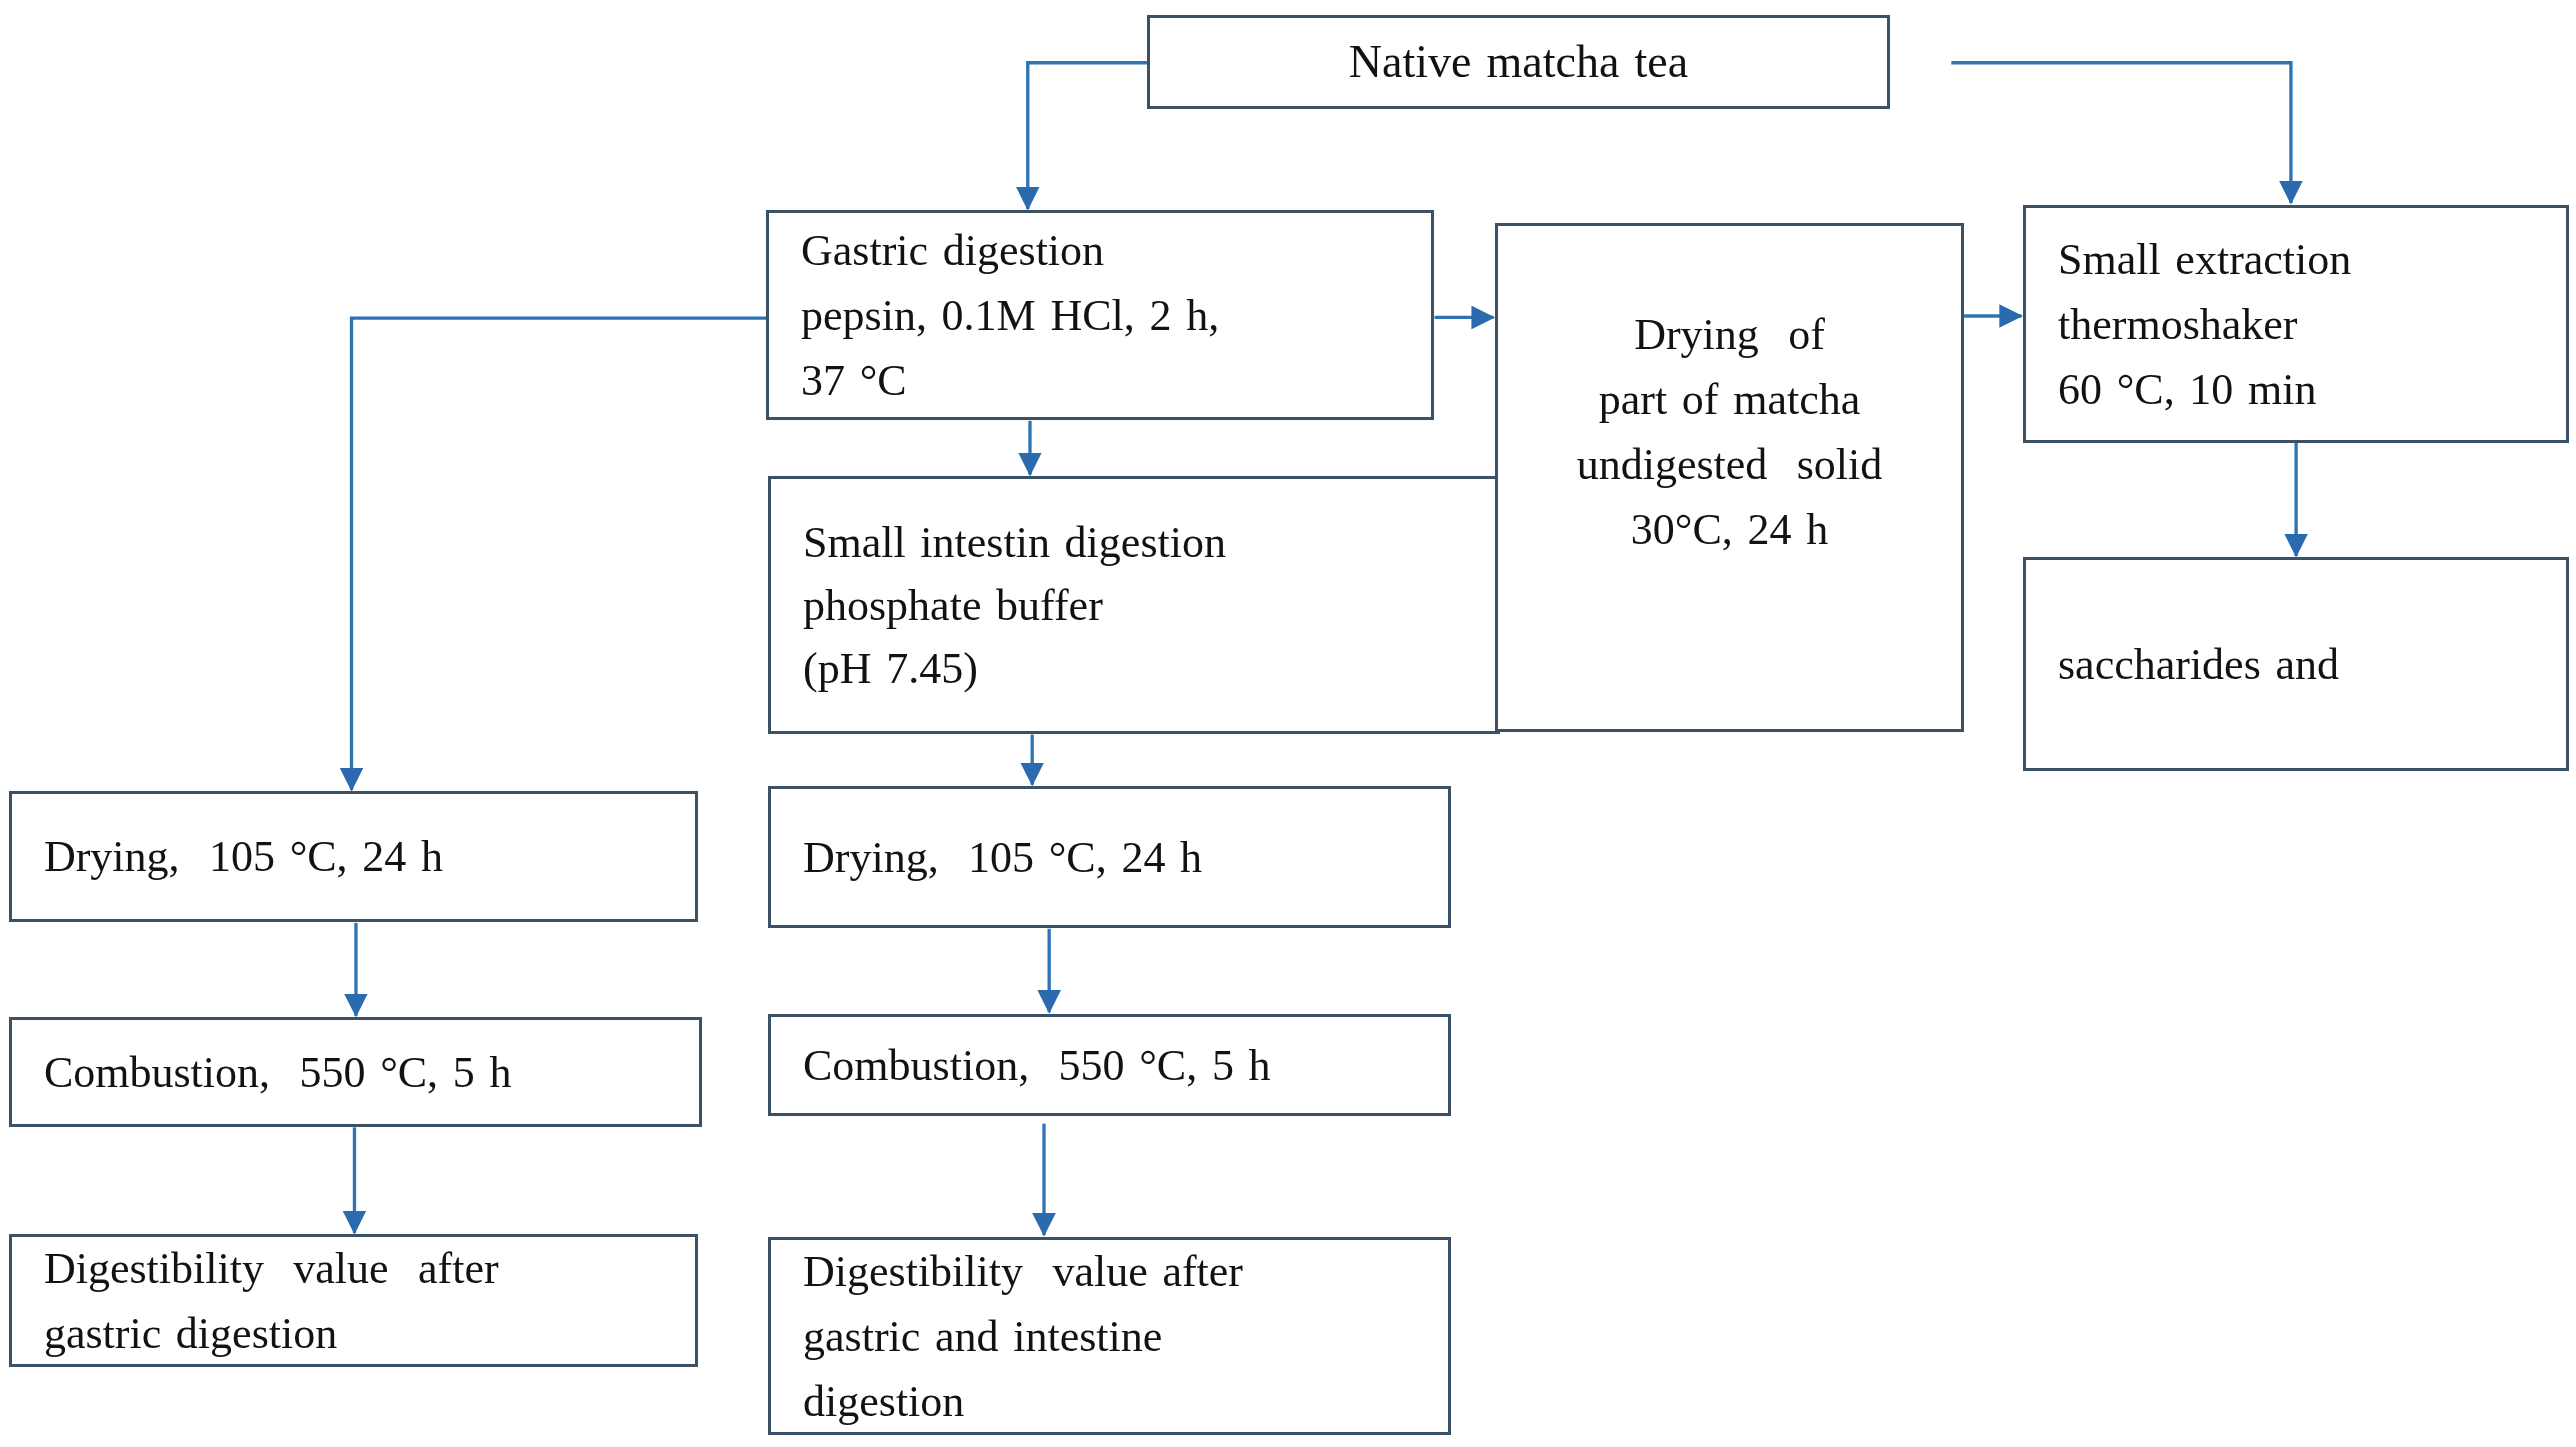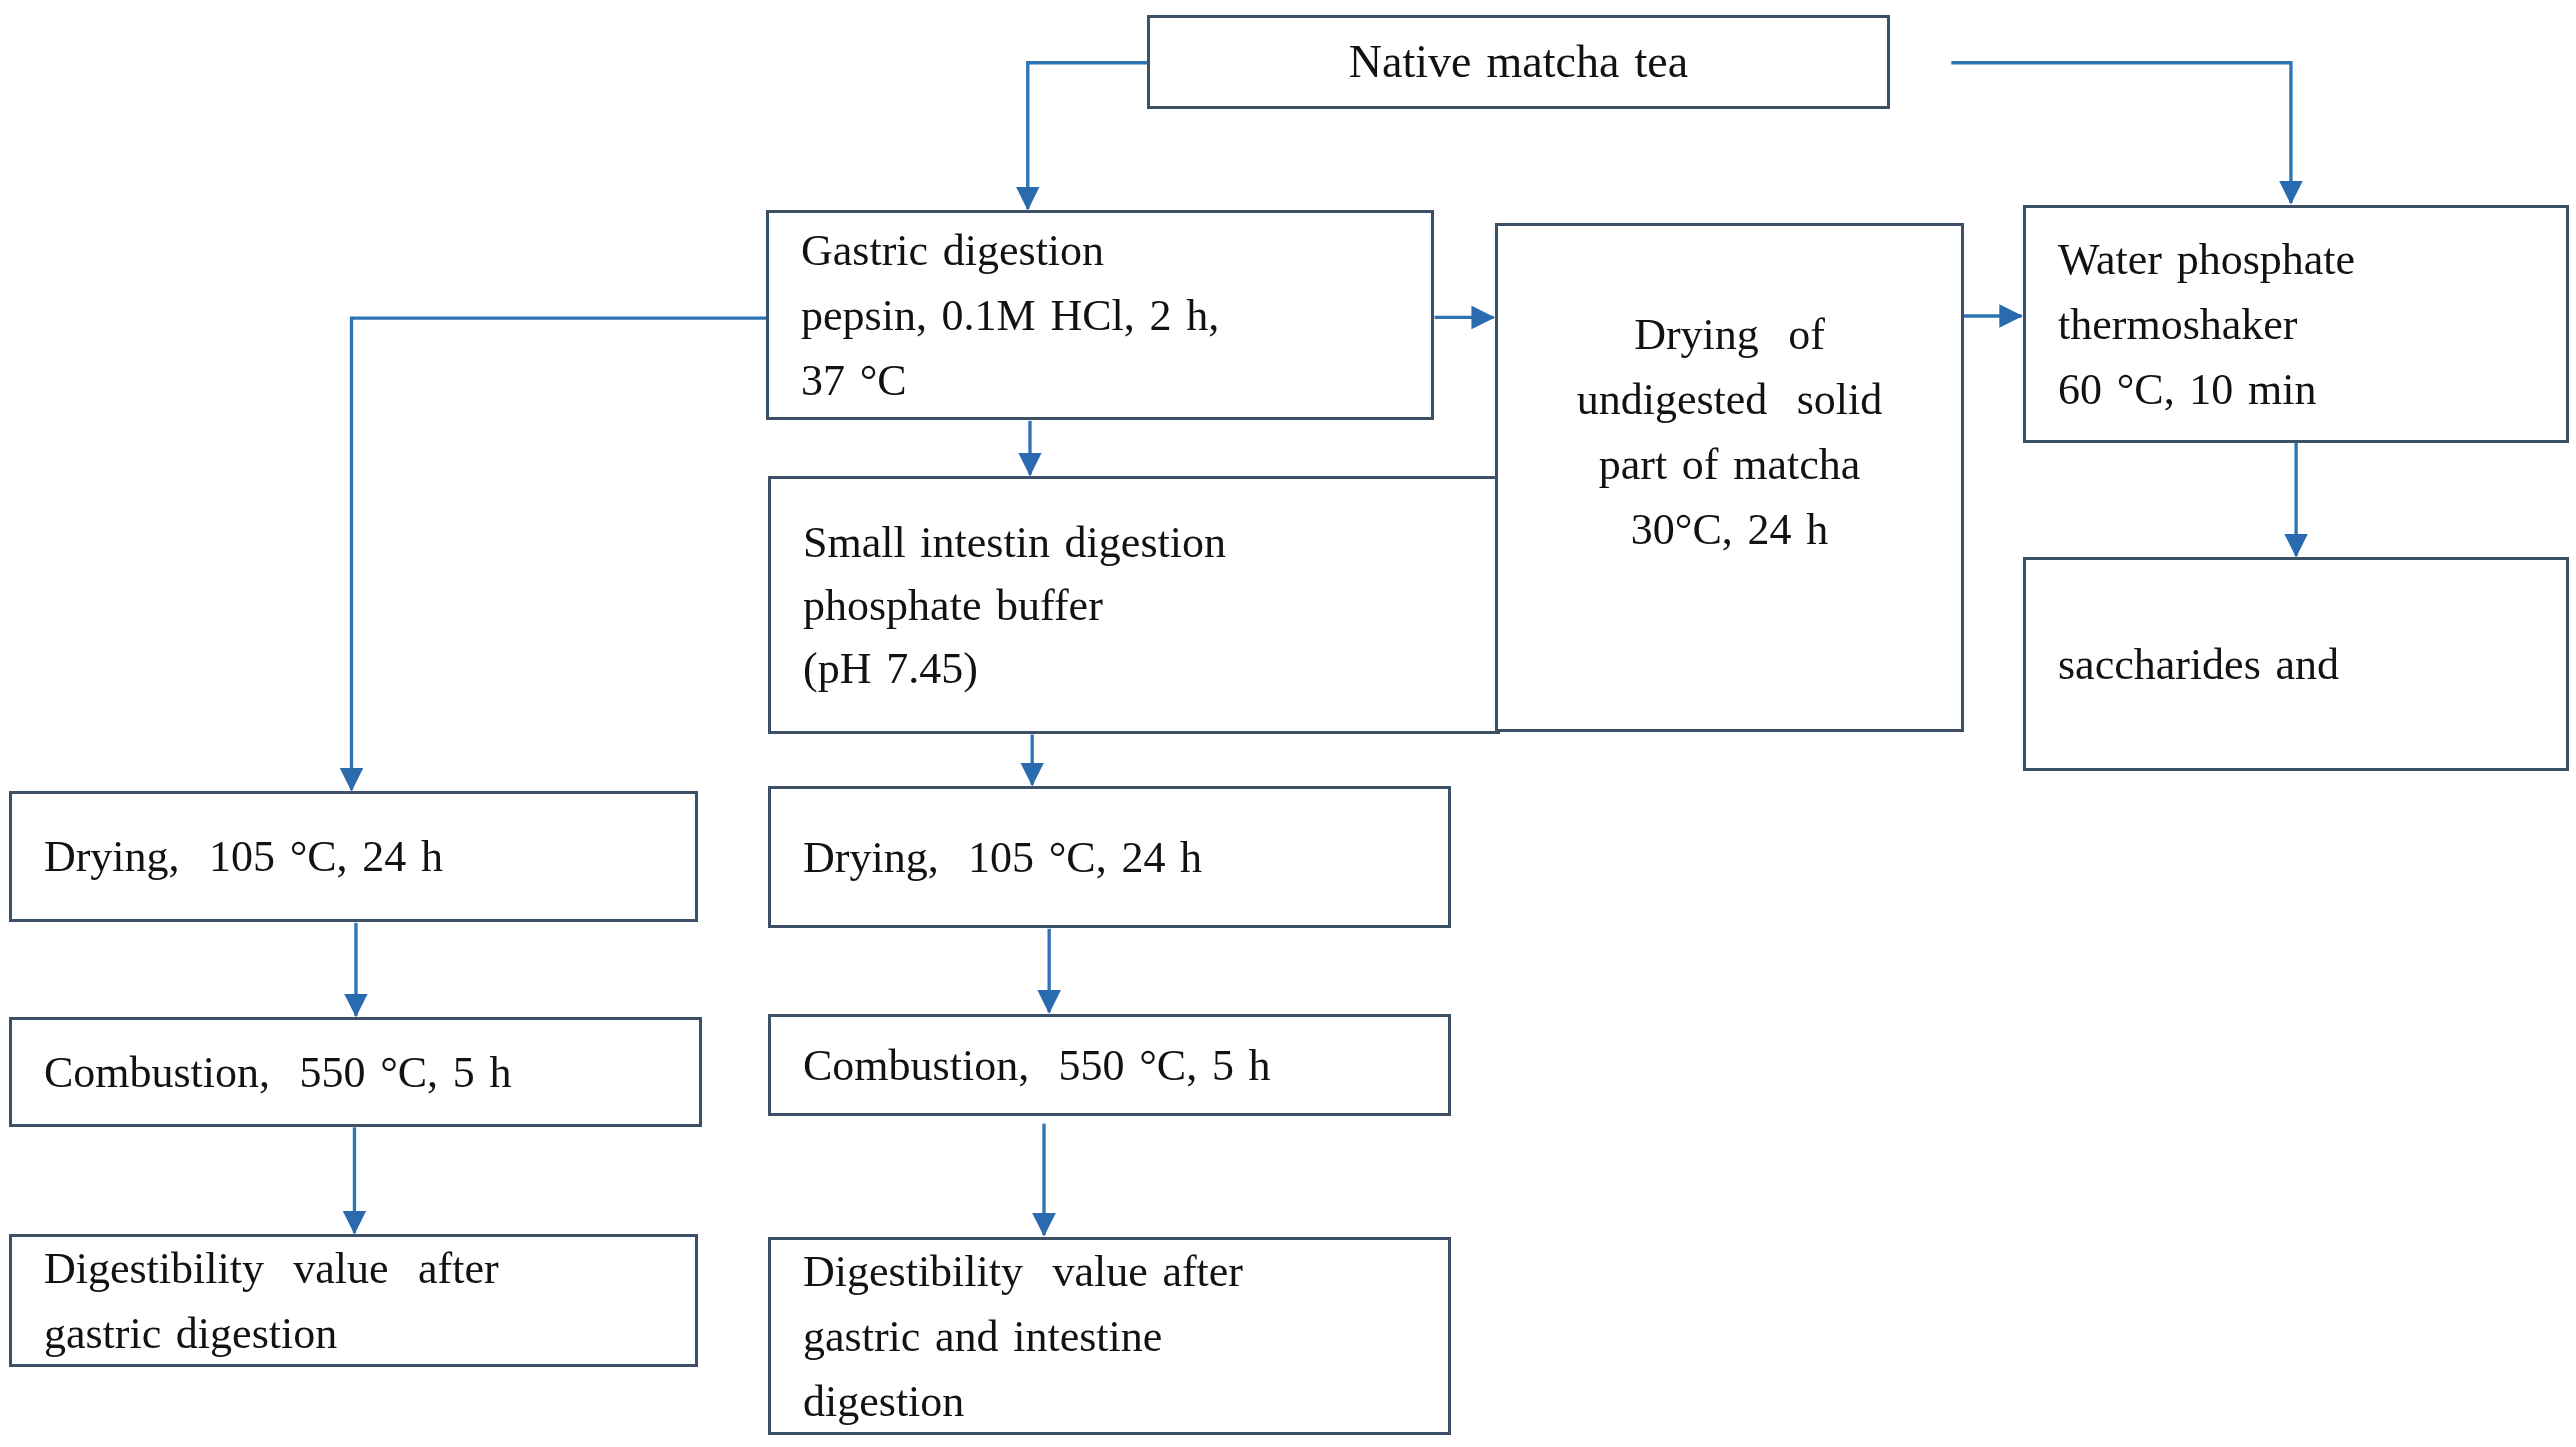--- a/index.html
+++ b/index.html
@@ -62,22 +62,22 @@
       <polyline points="2660,428 2738,428" fill="none" stroke="#2E74B5" stroke-width="4.5" marker-end="url(#arrowhead)"></polyline>
       <polyline points="3110,600 3110,753" fill="none" stroke="#2E74B5" stroke-width="4.5" marker-end="url(#arrowhead)"></polyline>
       <polyline points="482,1250 482,1376" fill="none" stroke="#2E74B5" stroke-width="4.5" marker-end="url(#arrowhead)"></polyline>
       <polyline points="480,1527 480,1670" fill="none" stroke="#2E74B5" stroke-width="4.5" marker-end="url(#arrowhead)"></polyline>
       <polyline points="1421,1258 1421,1371" fill="none" stroke="#2E74B5" stroke-width="4.5" marker-end="url(#arrowhead)"></polyline>
       <polyline points="1414,1522 1414,1673" fill="none" stroke="#2E74B5" stroke-width="4.5" marker-end="url(#arrowhead)"></polyline>
     </svg>
 <div class="node node-native center" style="left: 1147px; top: 14.8px; width: 743px; height: 94px; border-color: rgb(61, 81, 102);"><div class="line">Native matcha tea</div></div>
     <div class="node node-gastric" style="left: 766px; top: 210px; width: 668px; height: 210px; border-color: rgb(61, 81, 102);"><div class="line">Gastric digestion</div><div class="line">pepsin, 0.1M HCl, 2 h,</div><div class="line">37 °C</div></div>
     <div class="node node-small_intestine" style="left: 768px; top: 476px; width: 732px; height: 258px; border-color: rgb(61, 81, 102);"><div class="line">Small intestin digestion</div><div class="line">phosphate buffer</div><div class="line">(pH 7.45)</div></div>
-    <div class="node node-drying_undigested center" style="left: 1495px; top: 203px; width: 469px; height: 509px; border-color: rgb(61, 81, 102);"><div class="line">Drying  of</div><div class="line">undigested  solid</div><div class="line">part of matcha</div><div class="line">30°C, 24 h</div></div>
-    <div class="node node-water_extraction" style="left: 2023px; top: 205px; width: 546px; height: 238px; border-color: rgb(61, 81, 102);"><div class="line">Water phosphate</div><div class="line">thermoshaker</div><div class="line">60 °C, 10 min</div></div>
+    <div class="node node-drying_undigested center" style="left: 1495px; top: 203px; width: 469px; height: 509px; border-color: rgb(61, 81, 102);"><div class="line">Drying  of</div><div class="line">part of matcha</div><div class="line">undigested  solid</div><div class="line">30°C, 24 h</div></div>
+    <div class="node node-water_extraction" style="left: 2023px; top: 205px; width: 546px; height: 238px; border-color: rgb(61, 81, 102);"><div class="line">Small extraction</div><div class="line">thermoshaker</div><div class="line">60 °C, 10 min</div></div>
     <div class="node node-hplc" style="left: 2023px; top: 557px; width: 546px; height: 214px; border-color: rgb(61, 81, 102);"><div class="line">saccharides and</div></div>
     <div class="node node-drying_gastric" style="left: 8.9px; top: 791px; width: 689px; height: 131px; border-color: rgb(61, 81, 102);"><div class="line">Drying,  105 °C, 24 h</div></div>
     <div class="node node-drying_intestine" style="left: 768px; top: 786px; width: 683px; height: 142px; border-color: rgb(61, 81, 102);"><div class="line">Drying,  105 °C, 24 h</div></div>
     <div class="node node-combustion_gastric" style="left: 8.9px; top: 1017px; width: 693px; height: 110px; border-color: rgb(61, 81, 102);"><div class="line">Combustion,  550 °C, 5 h</div></div>
     <div class="node node-combustion_intestine" style="left: 768px; top: 1014px; width: 683px; height: 102px; border-color: rgb(61, 81, 102);"><div class="line">Combustion,  550 °C, 5 h</div></div>
     <div class="node node-digestibility_gastric" style="left: 8.9px; top: 1234px; width: 689px; height: 133px; border-color: rgb(61, 81, 102);"><div class="line">Digestibility  value  after</div><div class="line">gastric digestion</div></div>
     <div class="node node-digestibility_intestine" style="left: 768px; top: 1237px; width: 683px; height: 198px; border-color: rgb(61, 81, 102);"><div class="line">Digestibility  value after</div><div class="line">gastric and intestine</div><div class="line">digestion</div></div>
   </div>
 
 

